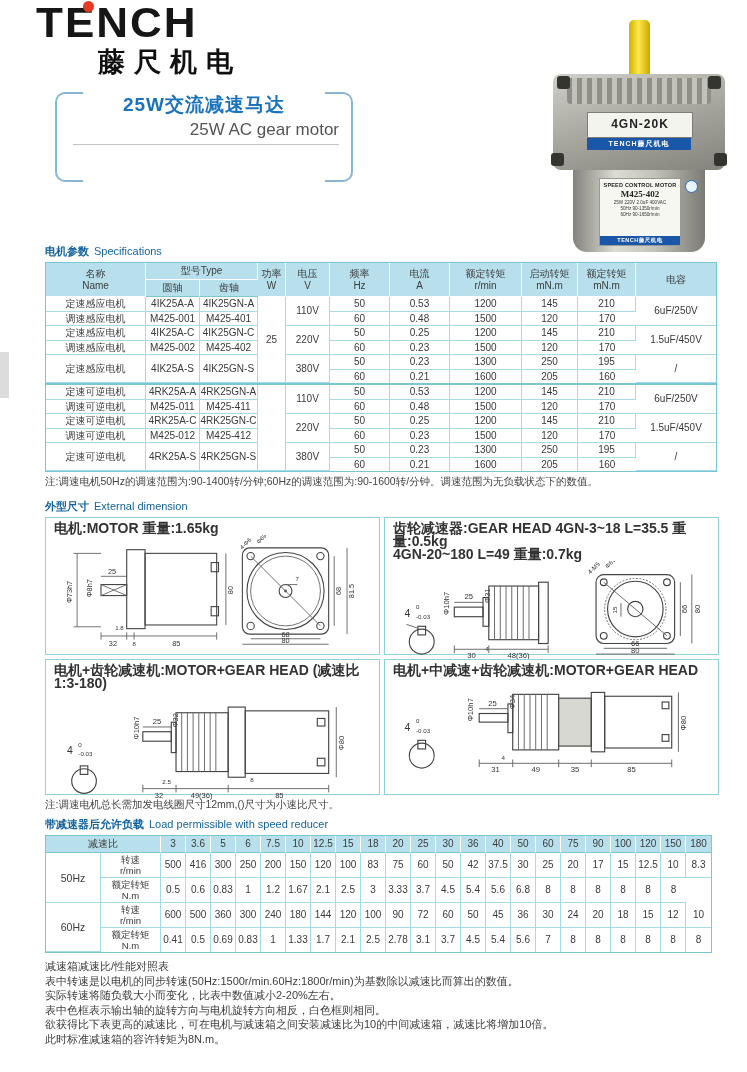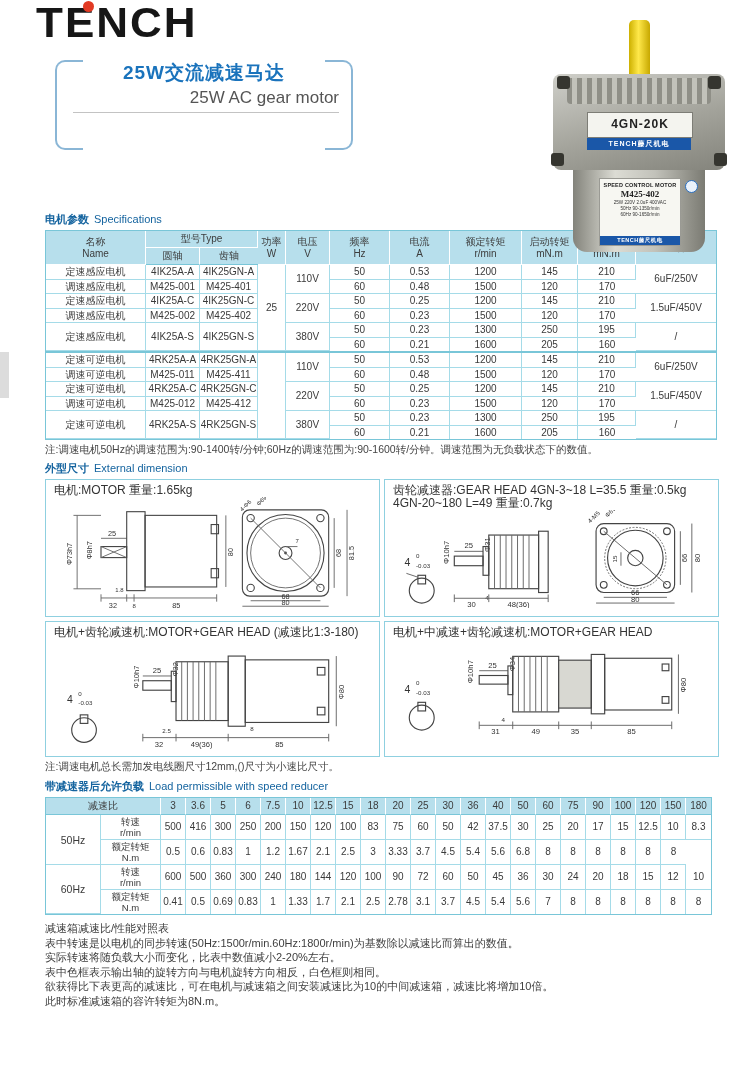--- a/index.html
+++ b/index.html
@@ -51,38 +51,39 @@
              line-height:13.5px;padding:0;white-space:pre-line;color:#3a3a3a;}
   .dtable tr>*:last-child{border-right:none;}
   .dtable tbody tr:last-child td{border-bottom:none;}
   .gapB{}
   .load td{line-height:12px;padding:1px 0;}
   .load .lbl{font-size:9.5px;line-height:11px;}
   .load .freq{font-size:10.5px;}
   
   .panels{margin:3px 0 0 45px;width:674px;display:grid;grid-template-columns:335px 335px;grid-gap:4px;}
   .panel{border:1px solid #8fd0e0;background:#fff;padding:4px 6px 2px 8px;}
-  .panel-title{font-size:12px;color:#333;font-weight:400;line-height:13px;}
+  .panel-title{font-size:14px;color:#333;font-weight:700;line-height:13px;}
   .panel svg{display:block;}
   .dline{stroke:#666;stroke-width:1;fill:none;}
   .oline{stroke:#444;stroke-width:1.2;fill:none;}
   .dtext{font-size:8px;fill:#333;}
   .dtiny{font-size:6.5px;fill:#333;}
   
   .notes{margin:6px 0 0 45px;font-size:11px;line-height:14.6px;color:#3e3e3e;}
   .side-tab{position:absolute;left:0;top:352px;width:9px;height:46px;background:#dcdcdc;}
 </style>
 </head>
 <body>
 
 <div class="side-tab"></div>
 
 <div class="logo-wrap">
   <div class="logo">TENCH</div>
   <div class="logo-dot"></div>
+  <div class="logo-cn">藤尺机电</div>
 </div>
 
 <div class="banner">
   <div class="br br-l"></div>
   <div class="br br-r"></div>
   <div class="banner-cn">25W交流减速马达</div>
   <div class="banner-en">25W AC gear motor</div>
 </div>
 
 <div class="photo">
@@ -299,21 +300,21 @@
             <td>1600</td>
             <td>205</td>
             <td>160</td>
           </tr>
         </tbody>
       </table>
   </div>
   <div class="note">注:调速电机50Hz的调速范围为:90-1400转/分钟;60Hz的调速范围为:90-1600转/分钟。调速范围为无负载状态下的数值。</div>
 </div>
 
-<div style="margin-top:4px;">
+<div style="margin-top:10px;">
   <div class="sec-title">
     <span class="cn">外型尺寸</span><span class="en">External dimension</span>
   </div>
   <div class="panels">
 
     <div class="panel" style="height:130px;">
       <div class="panel-title">电机:MOTOR 重量:1.65kg</div>
       <svg width="318" height="112" viewBox="0 0 332 122">
         <text class="dtext" transform="rotate(-90 12 62)" x="12" y="62" text-anchor="middle">Φ73h7</text>
         <line class="dline" x1="18" y1="20" x2="18" y2="100"></line>

